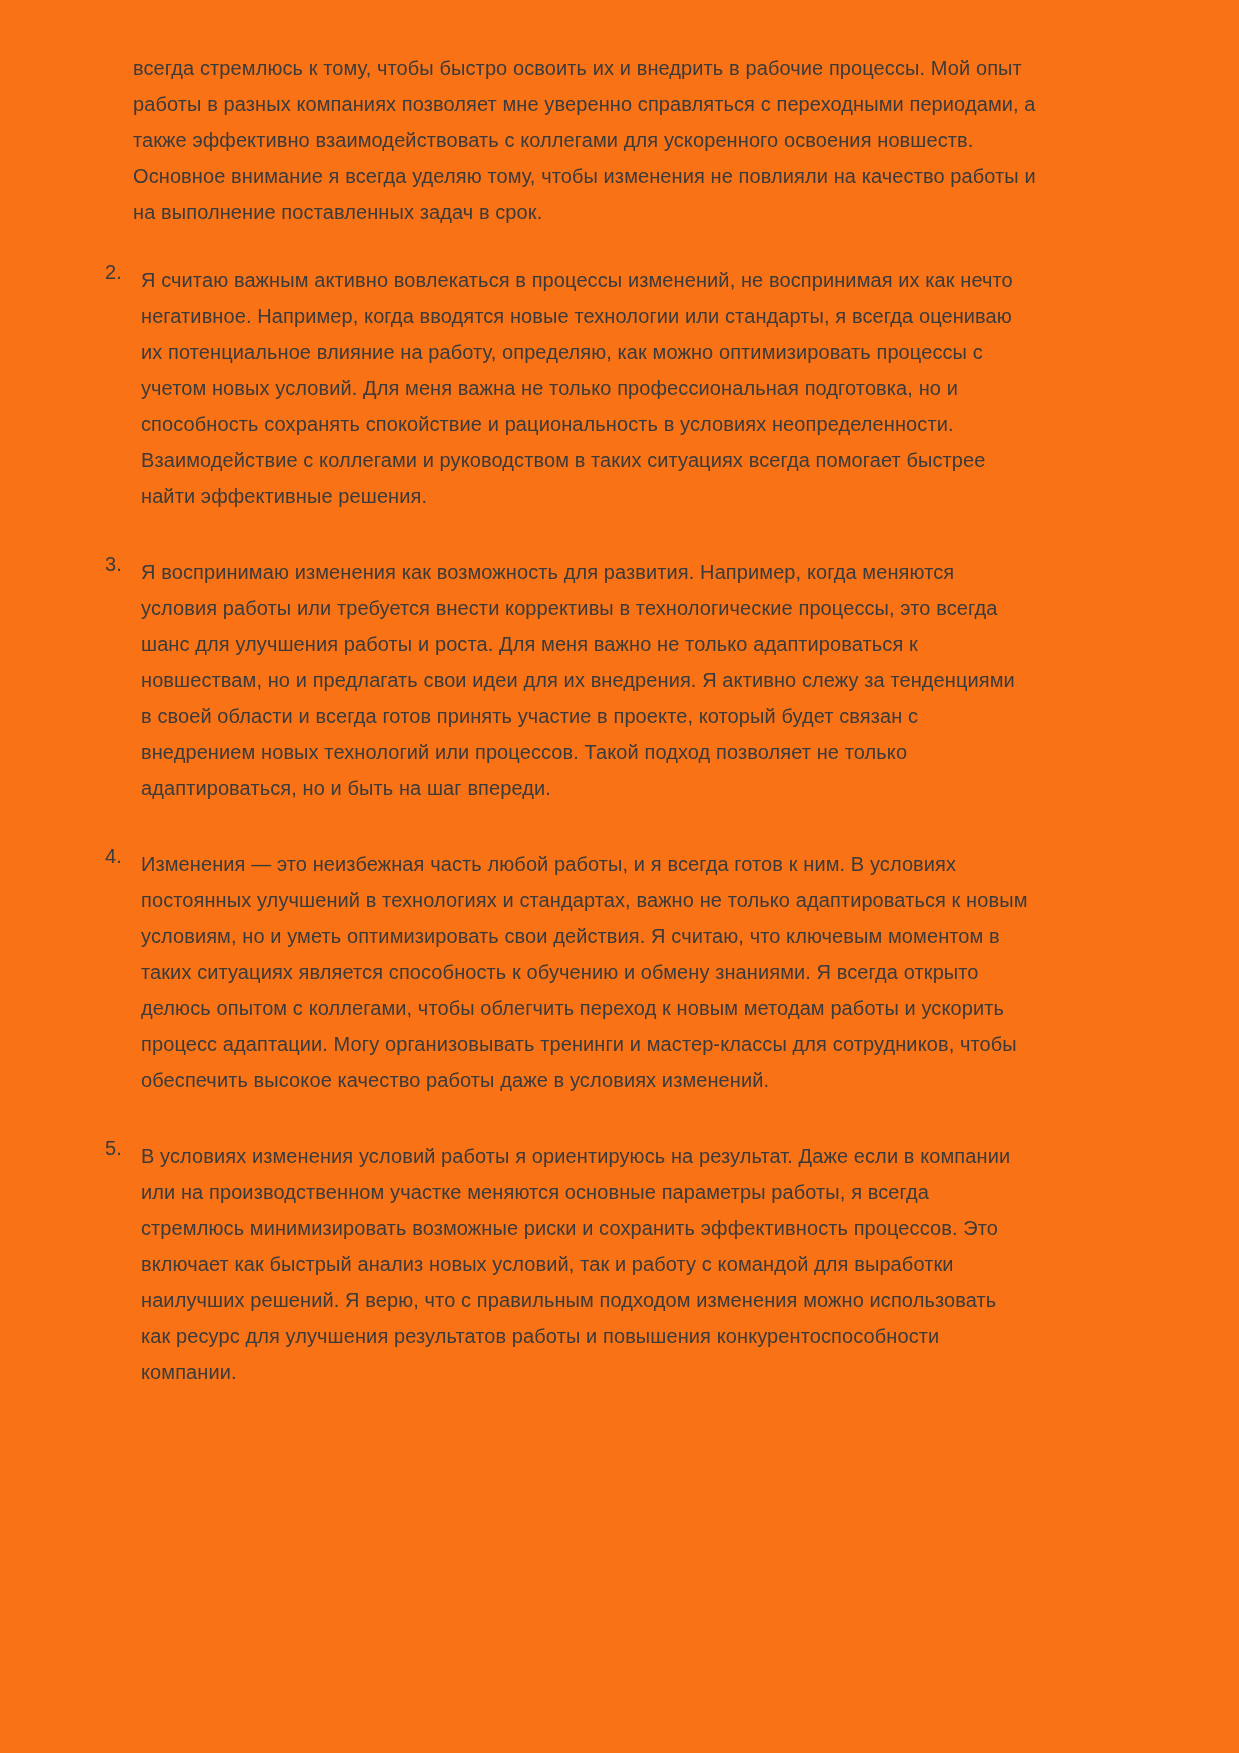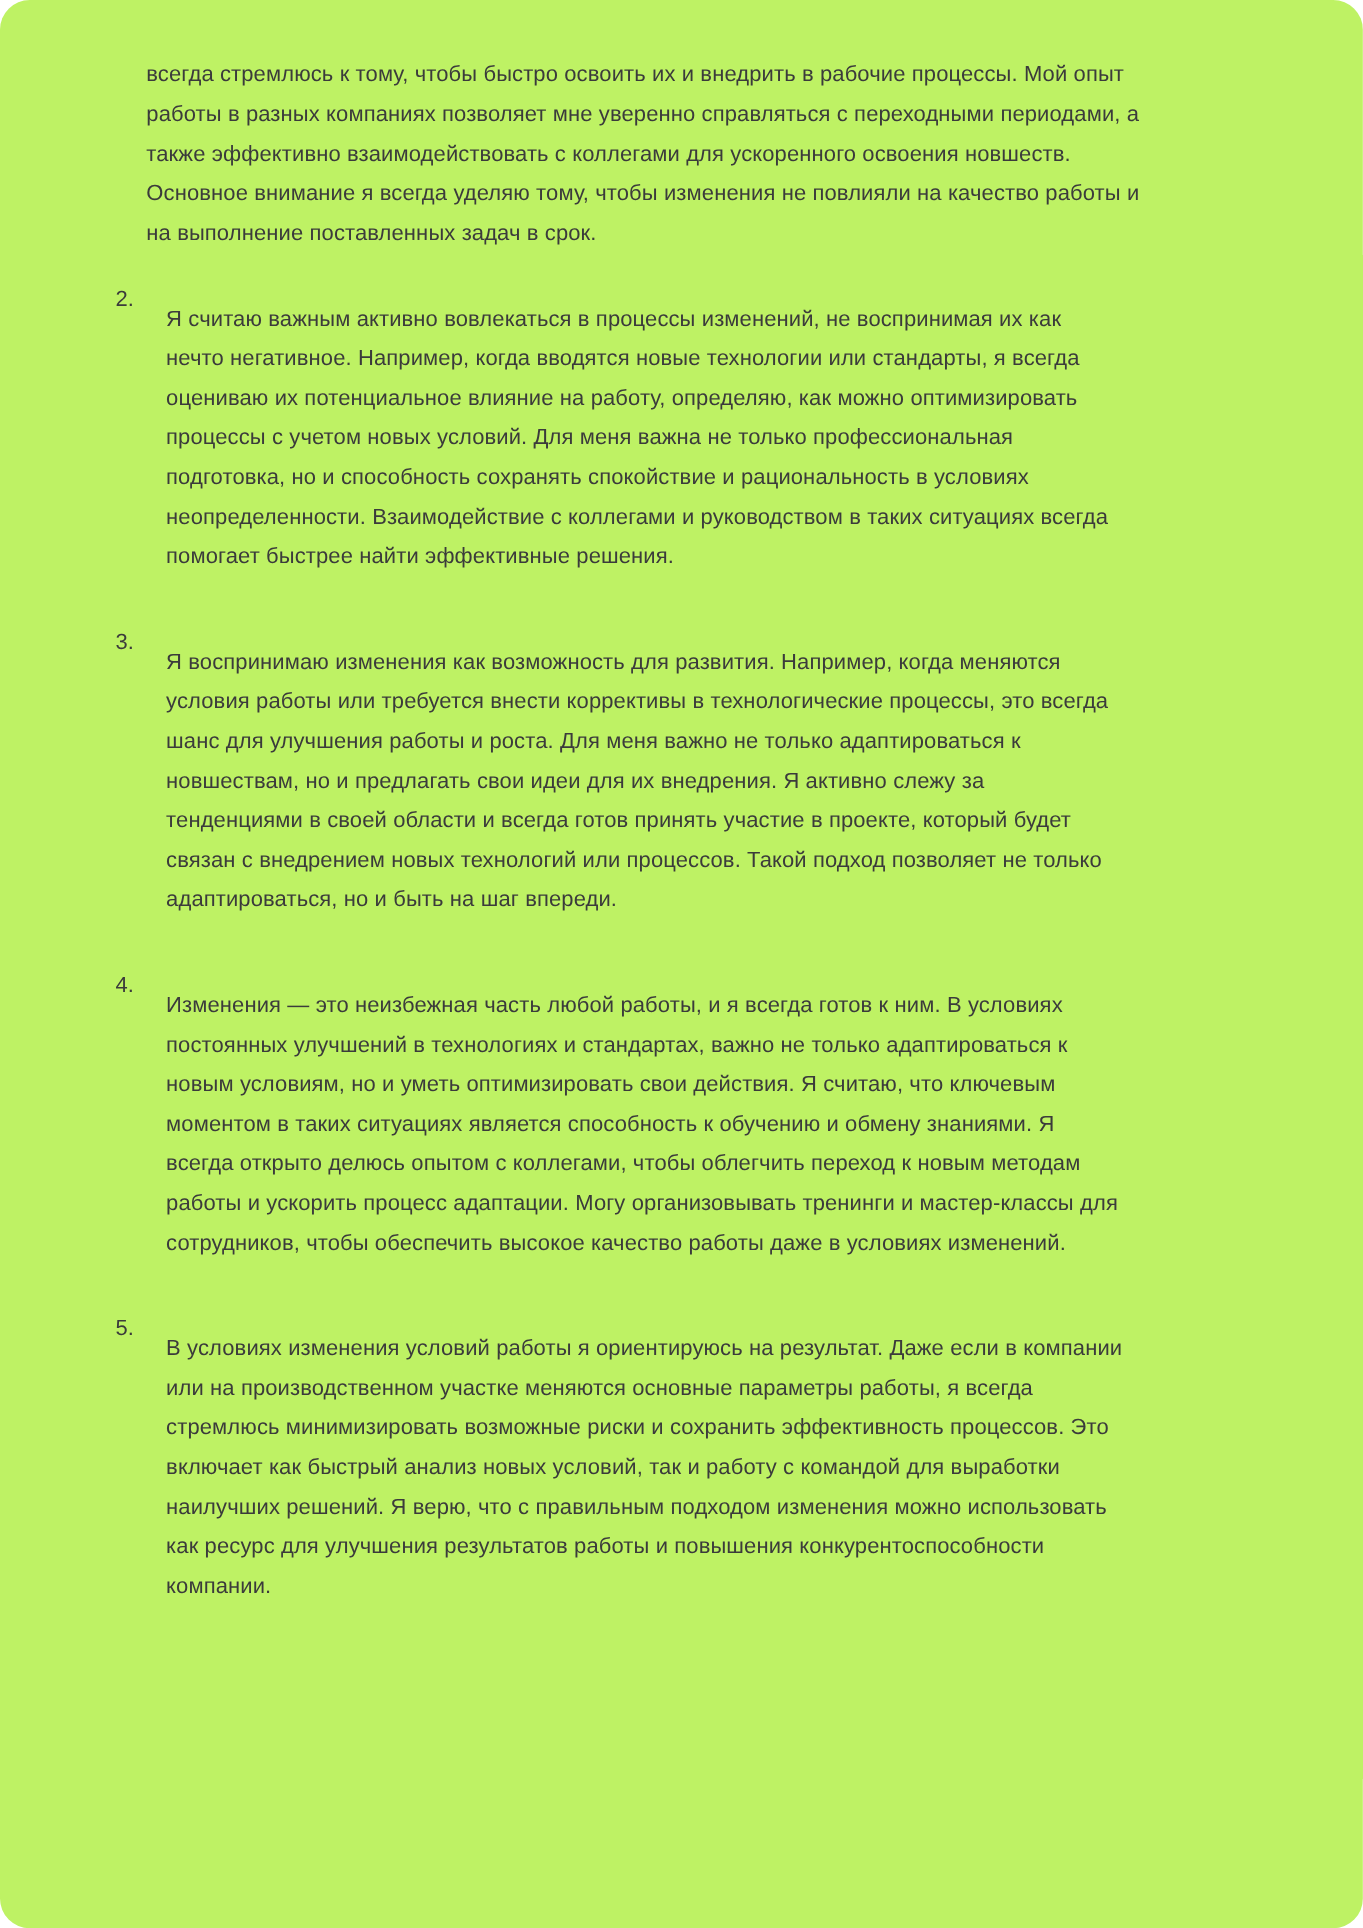--- a/index.html
+++ b/index.html
@@ -11,22 +11,21 @@
     width: 1239px;
     min-height: 1753px;
     font-family: "Liberation Sans", "DejaVu Sans", sans-serif;
     color: #3b3b3b;
   }
   .page {
     box-sizing: border-box;
     width: 1239px;
     min-height: 1753px;
     padding: 50px 200px 72px 105px;
-    background: #bef264;
-    border-radius: 27px;
+    background: #f97316;
   }
   .para, .list-item {
     font-size: 20px;
     line-height: 36px;
     margin: 0 0 24px 0;
     text-align: left;
     letter-spacing: 0.1px;
   }
   .para.continuation {
     margin-left: 28px;
@@ -34,21 +33,21 @@
   .list-item {
     display: flex;
     align-items: flex-start;
   }
   .list-item .num {
     flex: 0 0 28px;
     width: 28px;
   }
   .list-item .item-text {
     flex: 1 1 auto;
-    margin: 18px;
+    margin: 8px;
   }
 </style>
 </head>
 <body>
 
 <div class="page">
 
   <p class="para continuation">всегда стремлюсь к тому, чтобы быстро освоить их и внедрить в рабочие процессы. Мой опыт работы в разных компаниях позволяет мне уверенно справляться с переходными периодами, а также эффективно взаимодействовать с коллегами для ускоренного освоения новшеств. Основное внимание я всегда уделяю тому, чтобы изменения не повлияли на качество работы и на выполнение поставленных задач в срок.</p>
 
   <div class="list-item">

